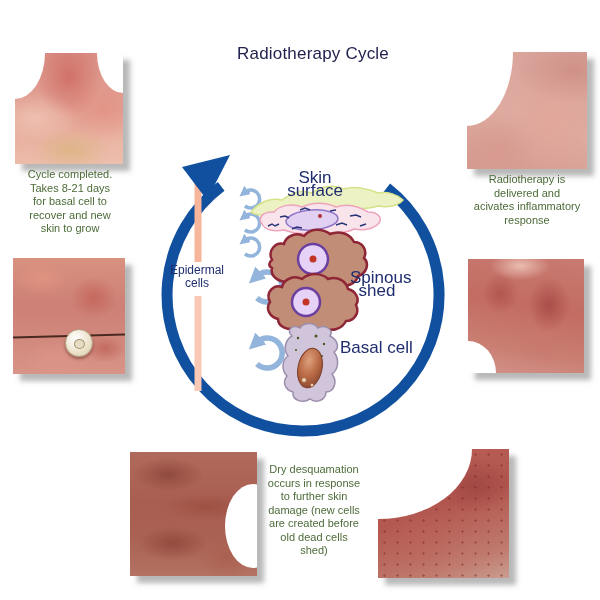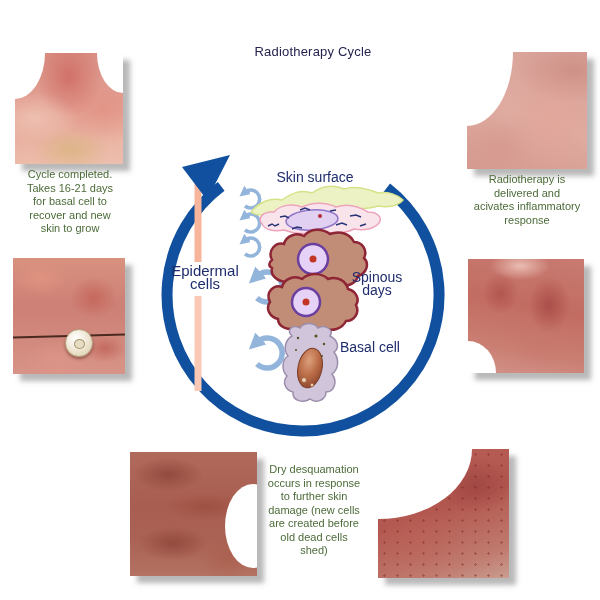--- a/index.html
+++ b/index.html
@@ -1,22 +1,22 @@
 <!DOCTYPE html>
 <html><head>
 <meta charset="utf-8">
 <style>
   html,body{margin:0;padding:0;background:#ffffff;}
   #stage{position:relative;width:600px;height:600px;background:#ffffff;overflow:hidden;
          font-family:"Liberation Sans",sans-serif;}
   .title{position:absolute;left:137px;top:44px;width:352px;text-align:center;
-         font-size:13px;color:#232350;letter-spacing:.2px;}
+         font-size:17px;color:#232350;letter-spacing:.2px;}
   .caption{position:absolute;font-size:11px;line-height:13.5px;color:#4c6b38;
            text-align:center;white-space:pre-line;}
-  .cell-label{position:absolute;font-size:14px;line-height:13px;color:#1f2d6e;
+  .cell-label{position:absolute;font-size:17px;line-height:13px;color:#1f2d6e;
               text-align:center;z-index:6;}
   .photo{position:absolute;box-shadow:7px 7px 5px rgba(115,115,115,.5);overflow:hidden;}
   .cut{position:absolute;background:#ffffff;}
   
   .ph-tl{left:15px;top:53px;width:108px;height:111px;
     background:
       radial-gradient(ellipse 55px 32px at 52% 88%, rgba(210,180,110,.55), transparent 70%),
       radial-gradient(ellipse 46px 55px at 50% 22%, rgba(198,82,76,.55), transparent 72%),
       radial-gradient(ellipse 60px 36px at 18% 58%, rgba(243,205,188,.65), transparent 72%),
       radial-gradient(ellipse 64px 42px at 82% 52%, rgba(224,132,118,.5), transparent 75%),
@@ -95,21 +95,21 @@
 
   <div class="photo ph-bc">
     <div class="cut" style="right:-24px;top:32px;width:56px;height:84px;border-radius:50%;"></div>
   </div>
 
   <div class="photo ph-br">
     <div class="cut" style="left:0;top:0;width:94px;height:70px;border-bottom-right-radius:100%;z-index:2;"></div>
   </div>
 
   <div class="caption" style="left:5px;top:168px;width:130px;">Cycle completed.
-Takes 16-21 days
+Takes 8-21 days
 for basal cell to
 recover and new
 skin to grow</div>
   <div class="caption" style="left:452px;top:173px;width:150px;">Radiotherapy is
 delivered and
 acivates inflammatory
 response</div>
   <div class="caption" style="left:260px;top:463px;width:108px;">Dry desquamation
 occurs in response
 to further skin
@@ -201,17 +201,17 @@
         <circle cx="298" cy="338" r="1.2"></circle>
           <circle cx="316" cy="336" r="1.5"></circle>
         <circle cx="324" cy="344" r="1.2"></circle>
           <circle cx="322" cy="356" r="1"></circle>
         <circle cx="296" cy="350" r="1"></circle>
       </g>
     </g>
   </svg>
 
   <div class="cell-label" style="left:270px;top:171px;width:90px;">Skin surface</div>
-  <div class="cell-label" style="left:350px;top:271px;width:54px;">Spinous days</div>
+  <div class="cell-label" style="left:350px;top:271px;width:54px;">Spinous shed</div>
   <div class="cell-label" style="left:340px;top:341px;width:70px;white-space:nowrap;text-align:left;">Basal cell</div>
-  <div class="cell-label" style="left:163px;top:264px;width:68px;font-size:15px;padding-left:8px;">Epidermal cells</div>
+  <div class="cell-label" style="left:163px;top:264px;width:68px;font-size:12px;">Epidermal cells</div>
 
 </div>
 
 </body></html>

